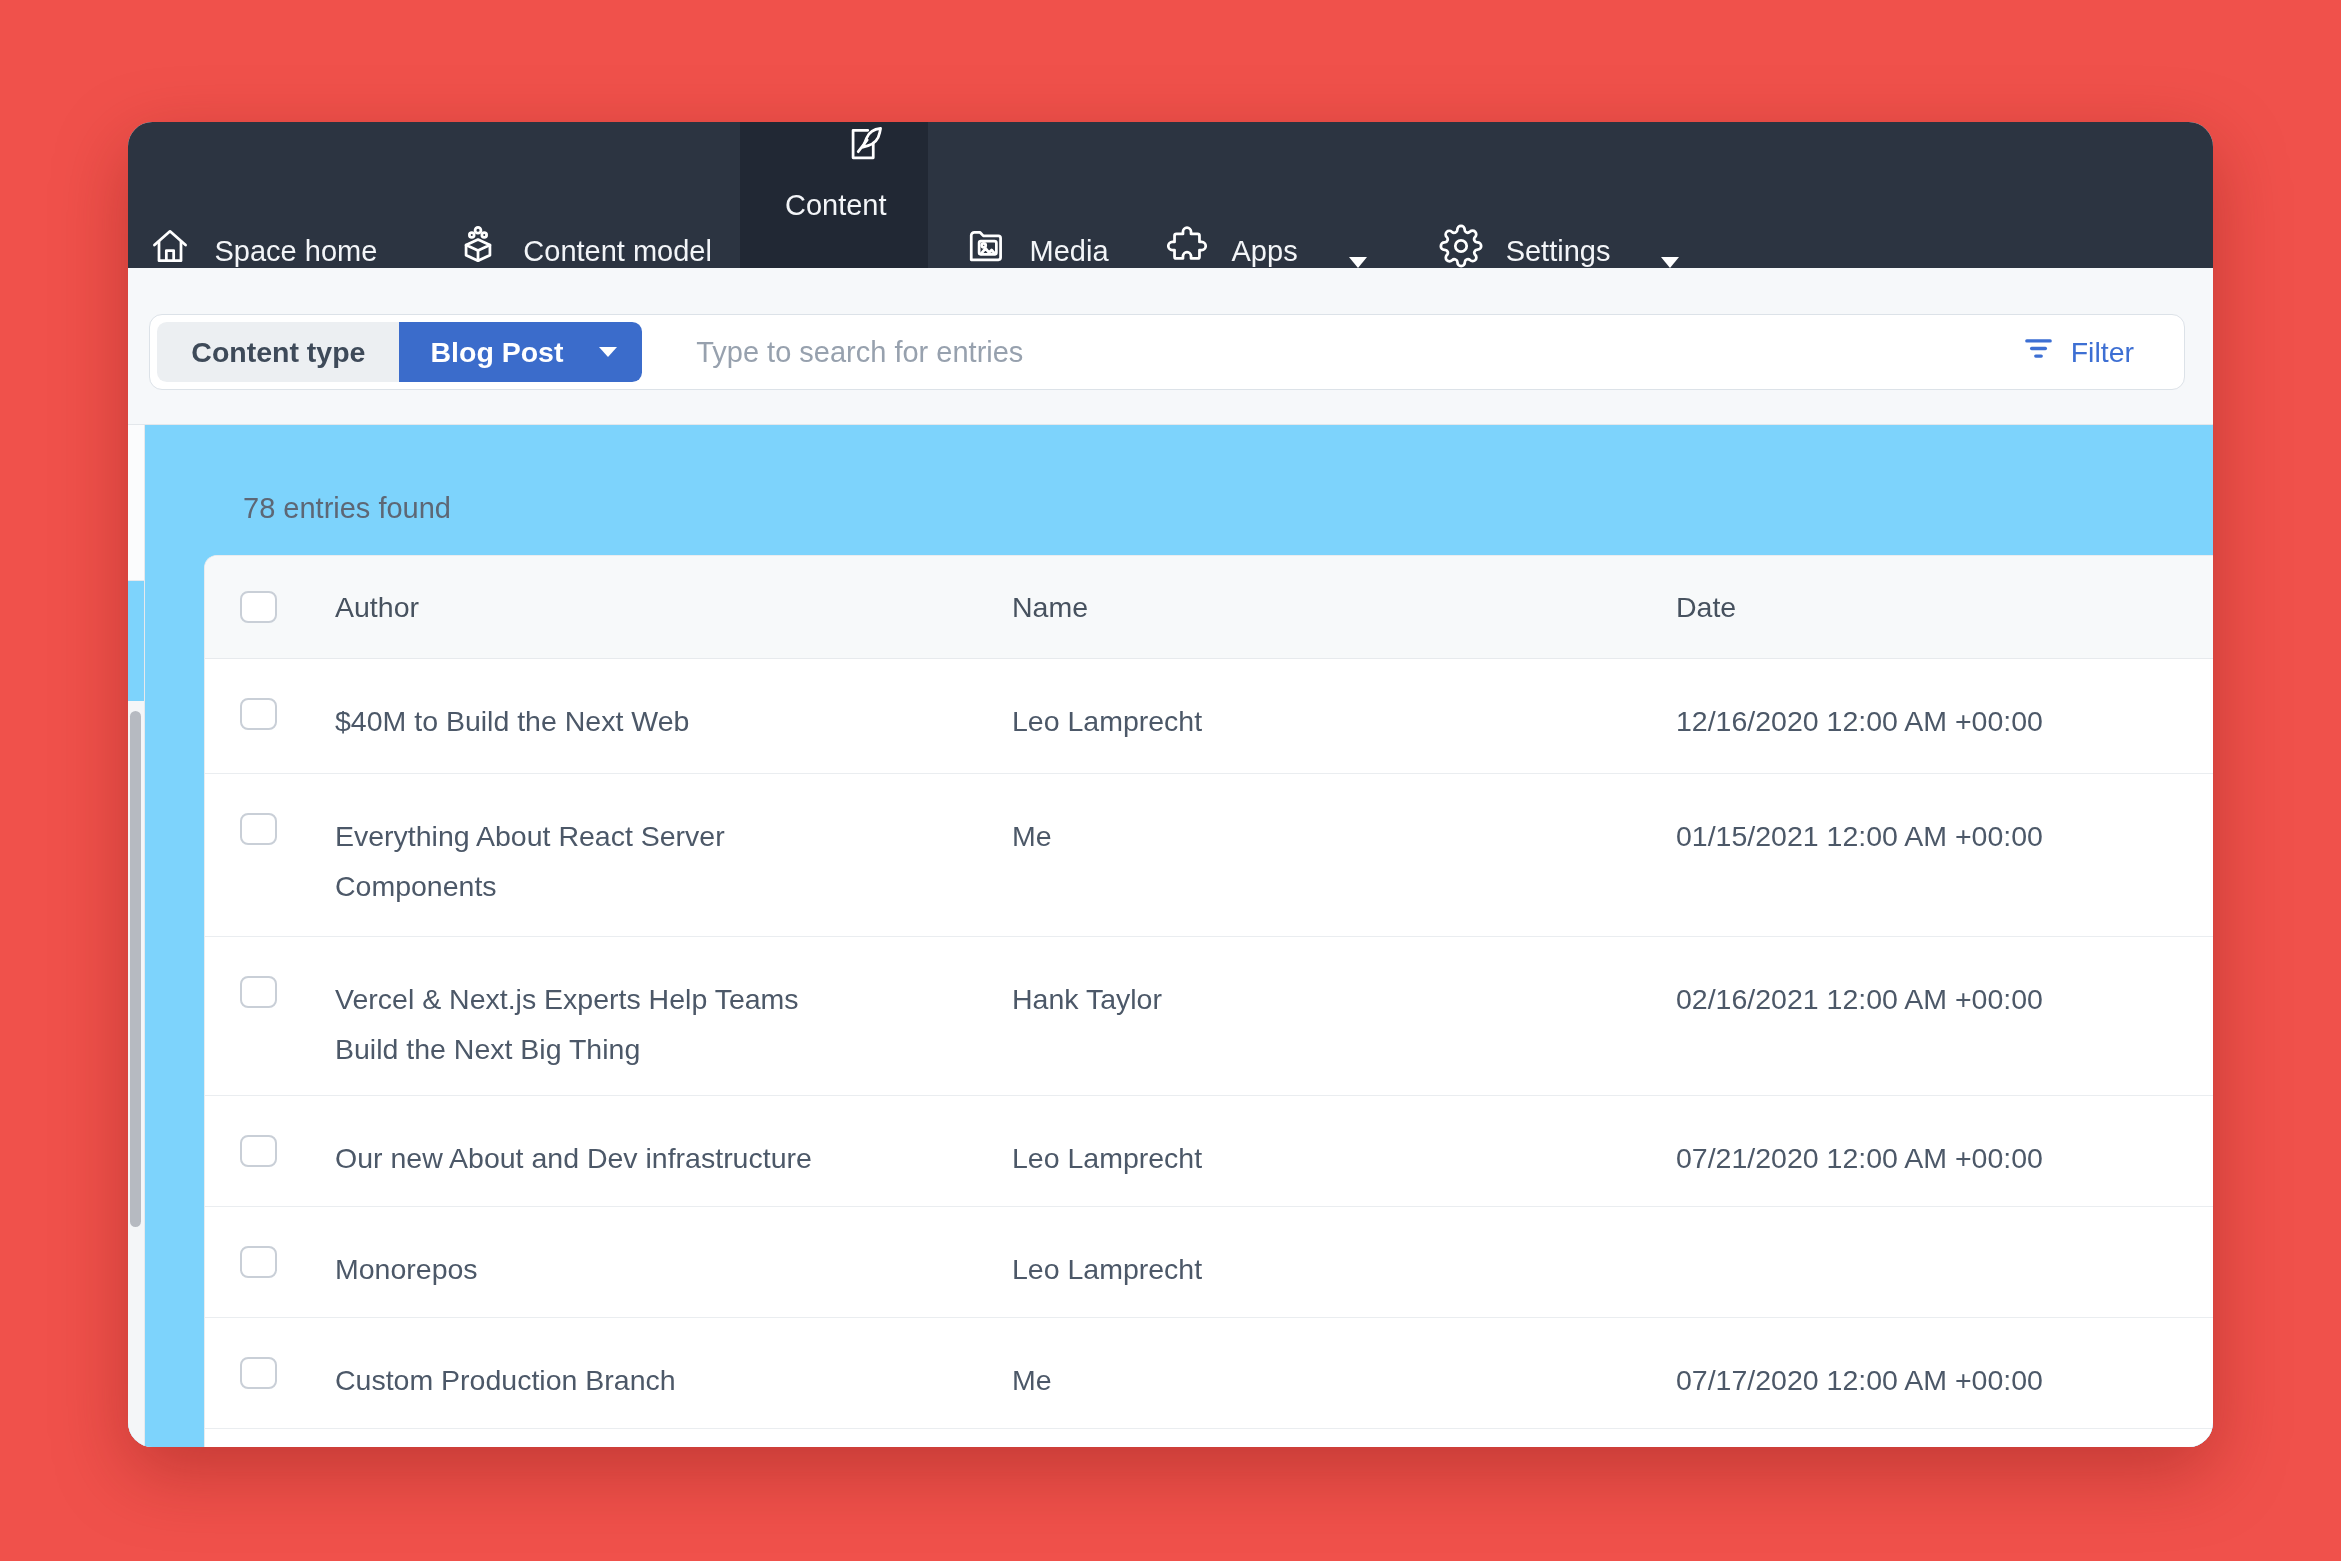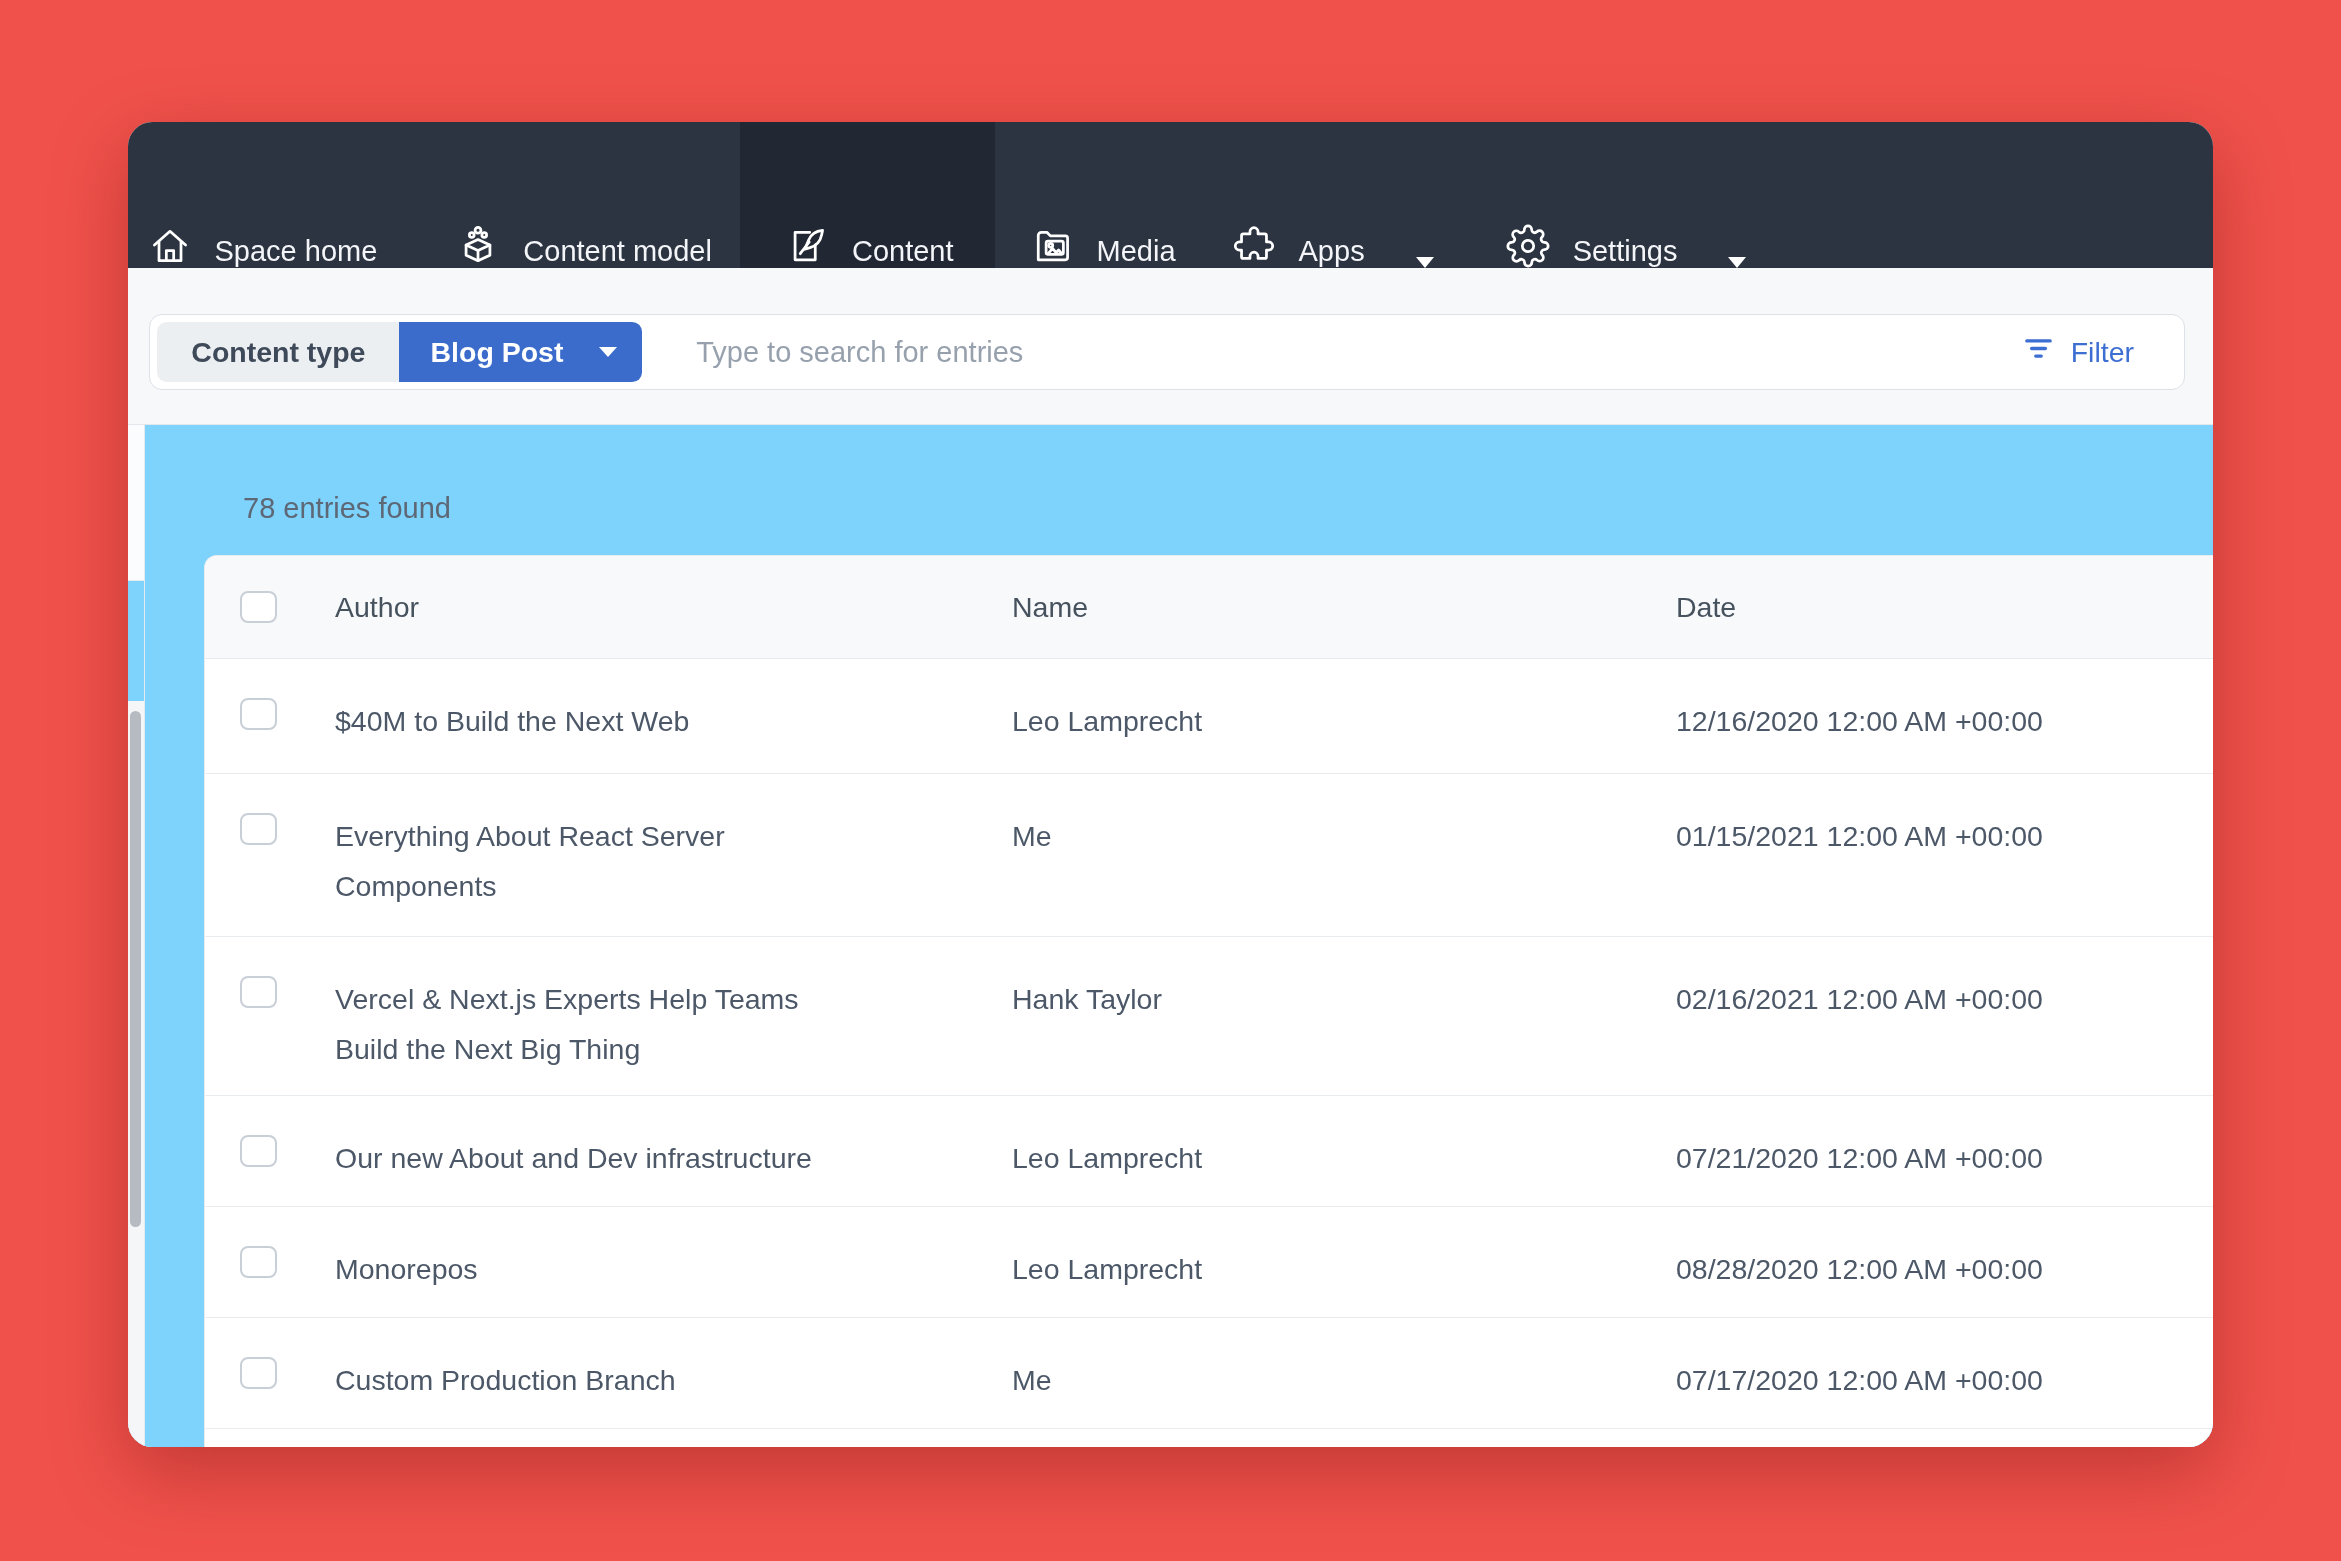--- a/index.html
+++ b/index.html
@@ -20,21 +20,21 @@
     position:absolute;top:0;left:0;right:0;height:146px;
     background:#2C3441;display:flex;align-items:stretch;padding-left:19.5px;
   }
   .nav-item{
     display:flex;align-items:flex-end;gap:23px;
     color:#F3F5F8;font-size:29px;font-weight:500;cursor:pointer;white-space:nowrap;
   }
   .nav-item .nicon{display:flex;align-items:center;}
   .nav-item svg{width:44px;height:44px;stroke:#ffffff;fill:none;stroke-width:1.5;stroke-linecap:round;stroke-linejoin:round;}
   .nav-item.m1{margin-left:79px}
-  .nav-item.tab{margin-left:28px;background:#212834;padding:0 41px 0 45px;}
+  .nav-item.tab{margin-left:28px;background:#212834;padding:0 41px 0 45px;flex-direction:column;}
   .nav-item.m3{margin-left:35px}
   .nav-item.m4{margin-left:56px}
   .nav-item.m5{margin-left:72px}
   .nav-caret{
     width:0;height:0;margin-left:28px;
     border-left:9.8px solid transparent;border-right:9.8px solid transparent;
     border-top:11.4px solid #ffffff;
   }
   
   .toolbar{
@@ -263,21 +263,20 @@
         <div class="cell">Leo Lamprecht</div>
         <div class="cell">07/21/2020 12:00 AM +00:00</div>
       </div>
 
       <div class="row grid-cols r4">
         <div class="cbx-cell">
             <div class="cbx"></div>
           </div>
         <div class="cell name-cell">Monorepos</div>
         <div class="cell">Leo Lamprecht</div>
-        <div class="cell">08/28/2020 12:00 AM +00:00</div>
       </div>
 
       <div class="row grid-cols r5">
         <div class="cbx-cell">
             <div class="cbx"></div>
           </div>
         <div class="cell name-cell">Custom Production Branch</div>
         <div class="cell">Me</div>
         <div class="cell">07/17/2020 12:00 AM +00:00</div>
       </div>

